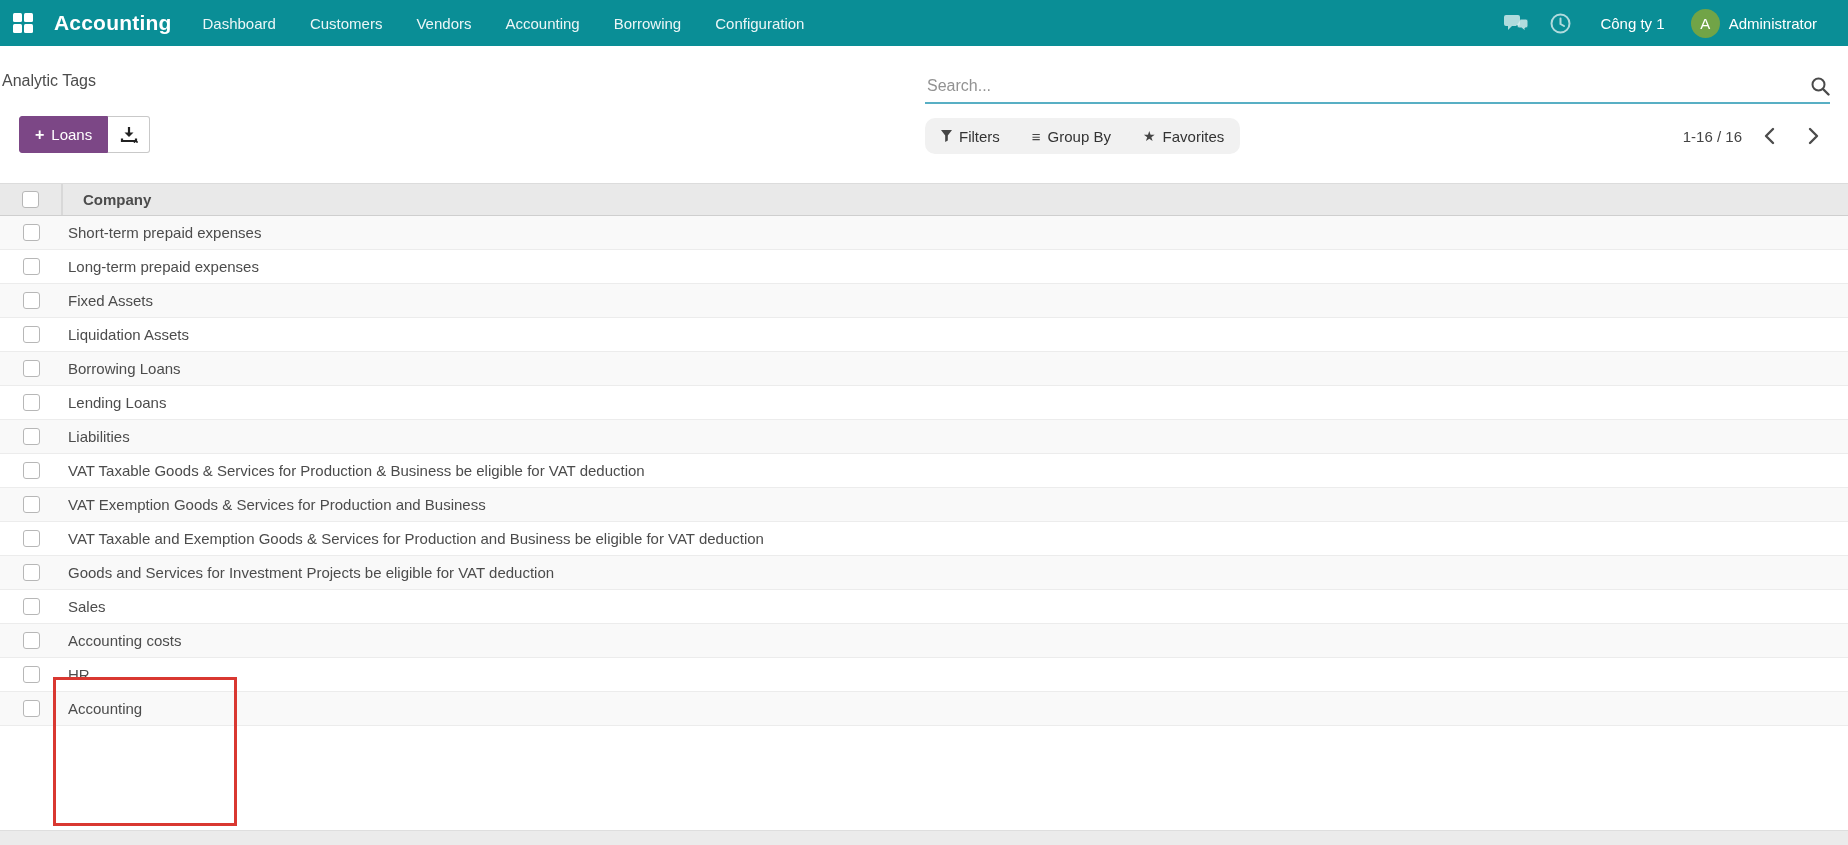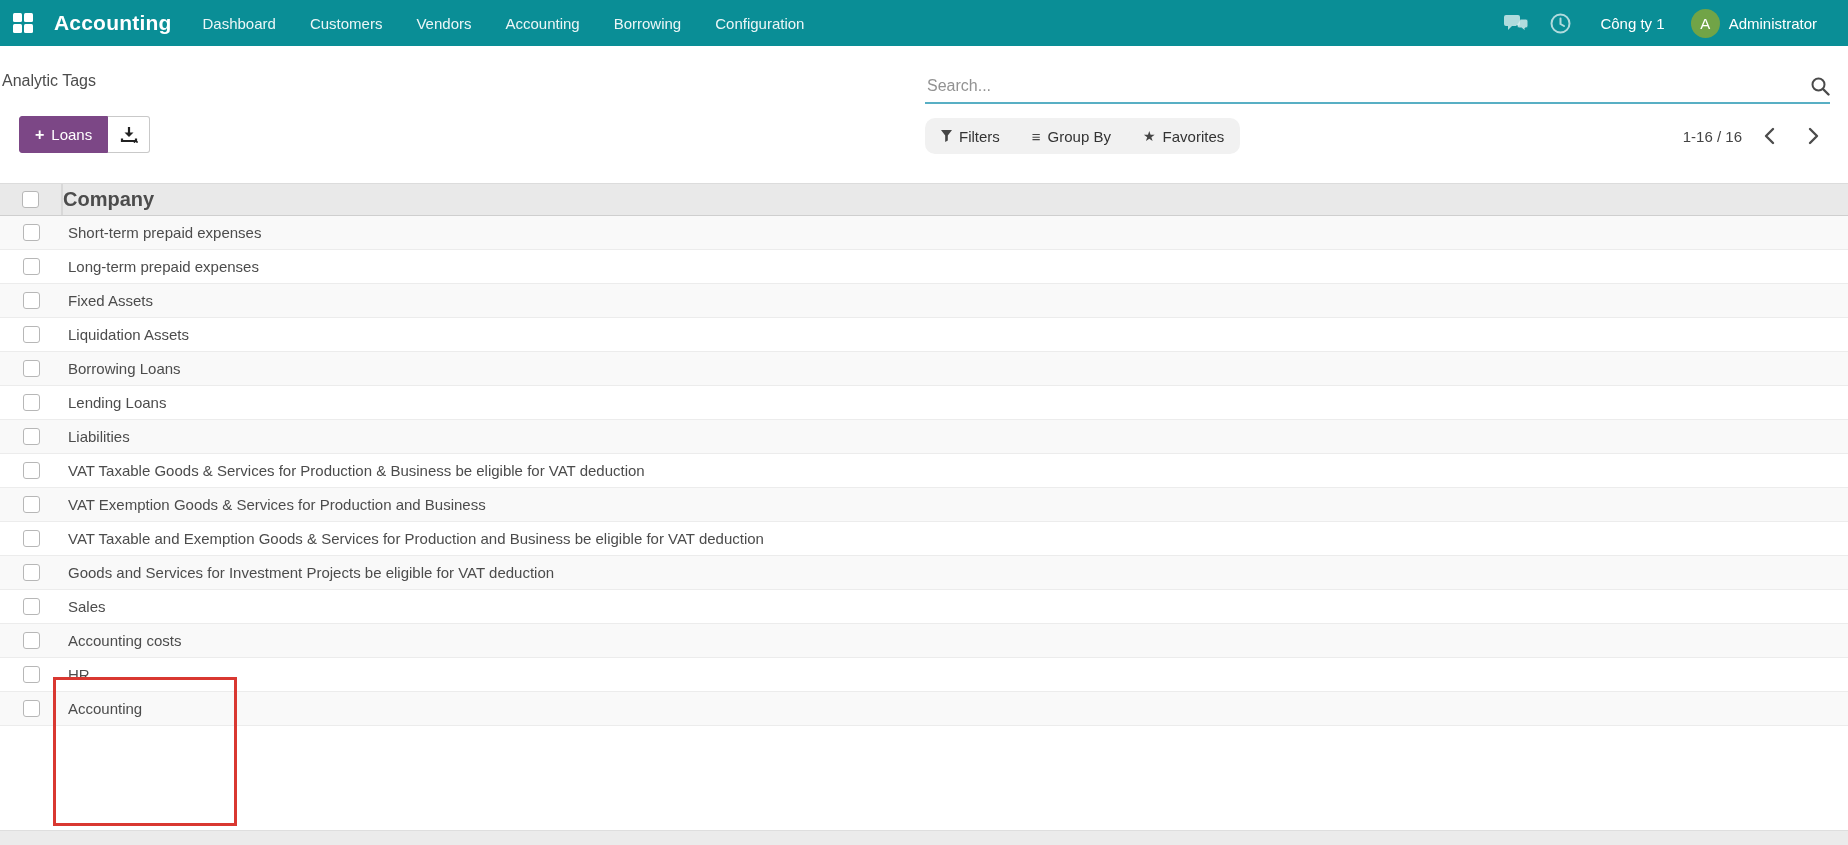--- a/index.html
+++ b/index.html
@@ -64,21 +64,21 @@
   .pager-btn{width:34px;height:34px;display:flex;align-items:center;justify-content:center;cursor:pointer;}
 
   
   .list{position:absolute;left:0;right:0;top:183px;}
   .thead{display:flex;height:33px;background:var(--header_bg);
          border-top:1px solid #dcdcdc;border-bottom:1px solid #cfcfcf;align-items:center;}
   .col-check{width:62px;display:flex;align-items:center;justify-content:center;align-self:stretch;}
   .thead .col-check{border-right:1px solid #d8d8d8;}
   .col-tag{flex:1;padding-left:6px;font-size:15px;color:var(--text_main);
            white-space:nowrap;overflow:hidden;text-overflow:ellipsis;}
-  .col-company{width:198px;padding-left:0;font-size:20px;color:var(--text_main);align-self:stretch;
+  .col-company{width:198px;padding-left:20px;font-size:15px;color:var(--text_main);align-self:stretch;
                display:flex;align-items:center;text-align:right;}
   .thead .col-company{border-left:1px solid #d8d8d8;}
   .thead .col-tag,.thead .col-company{font-weight:700;cursor:pointer;}
   .trow{display:flex;height:34px;align-items:center;border-bottom:1px solid #ececec;cursor:pointer;background:#fff;}
   .trow:nth-child(odd){background:var(--row_stripe);}
   .checkbox{width:17px;height:17px;border:1px solid #b7b7b7;border-radius:3px;background:#fff;
             display:inline-block;cursor:pointer;}
 
   .footer-strip{position:absolute;left:0;right:0;bottom:0;height:15px;background:#ebebeb;border-top:1px solid #dedede;}
 

